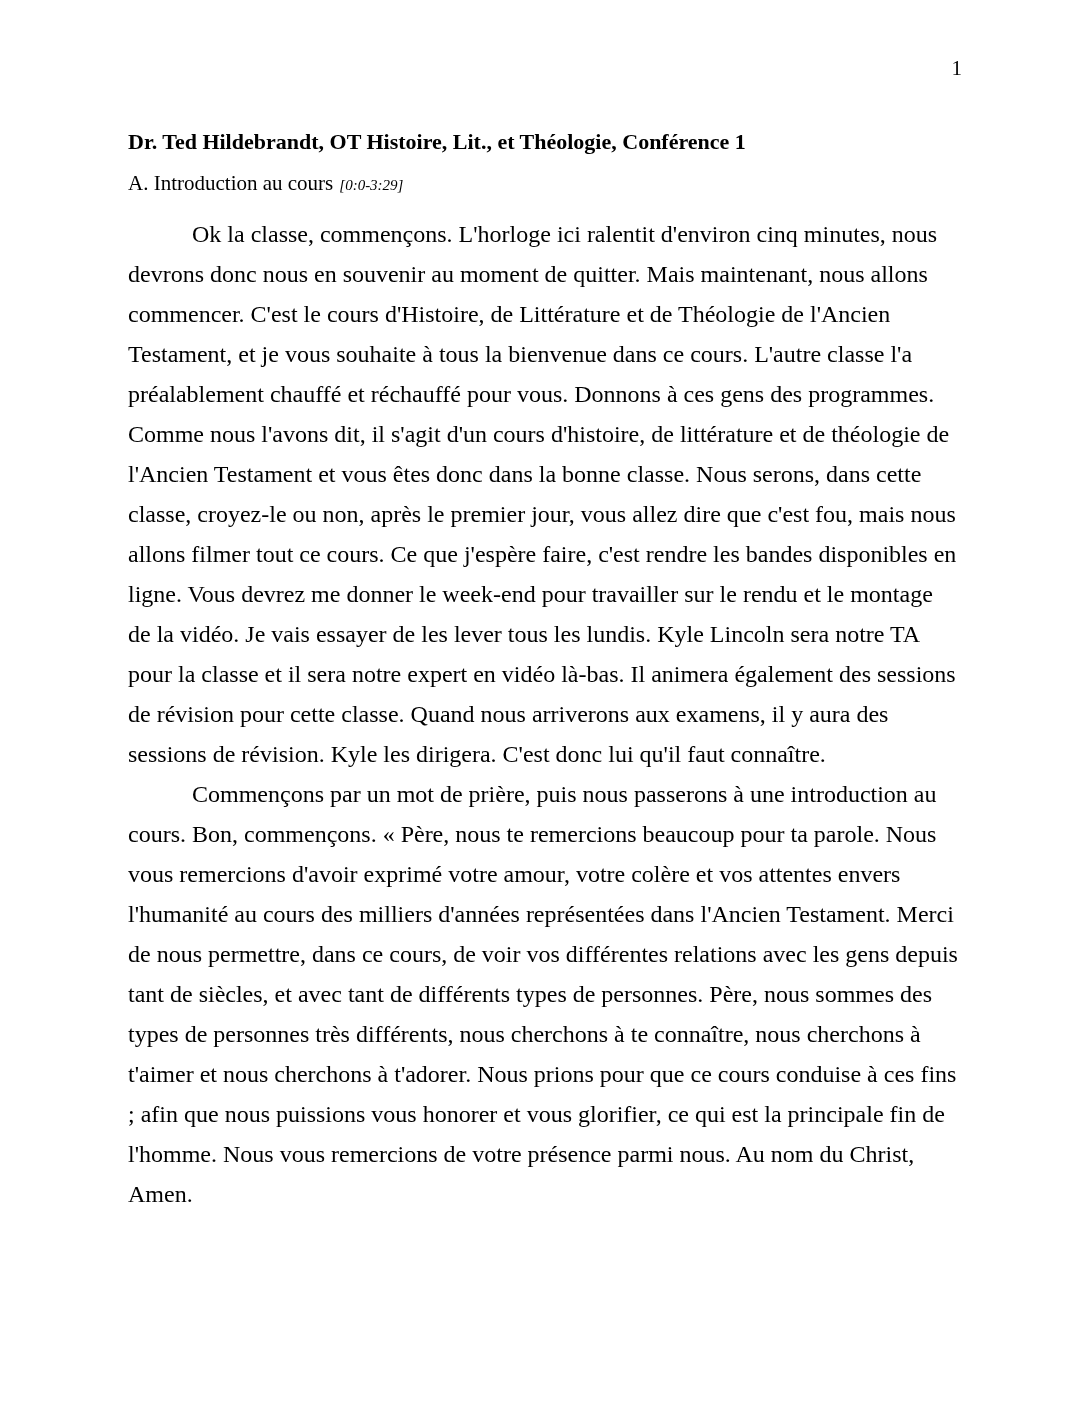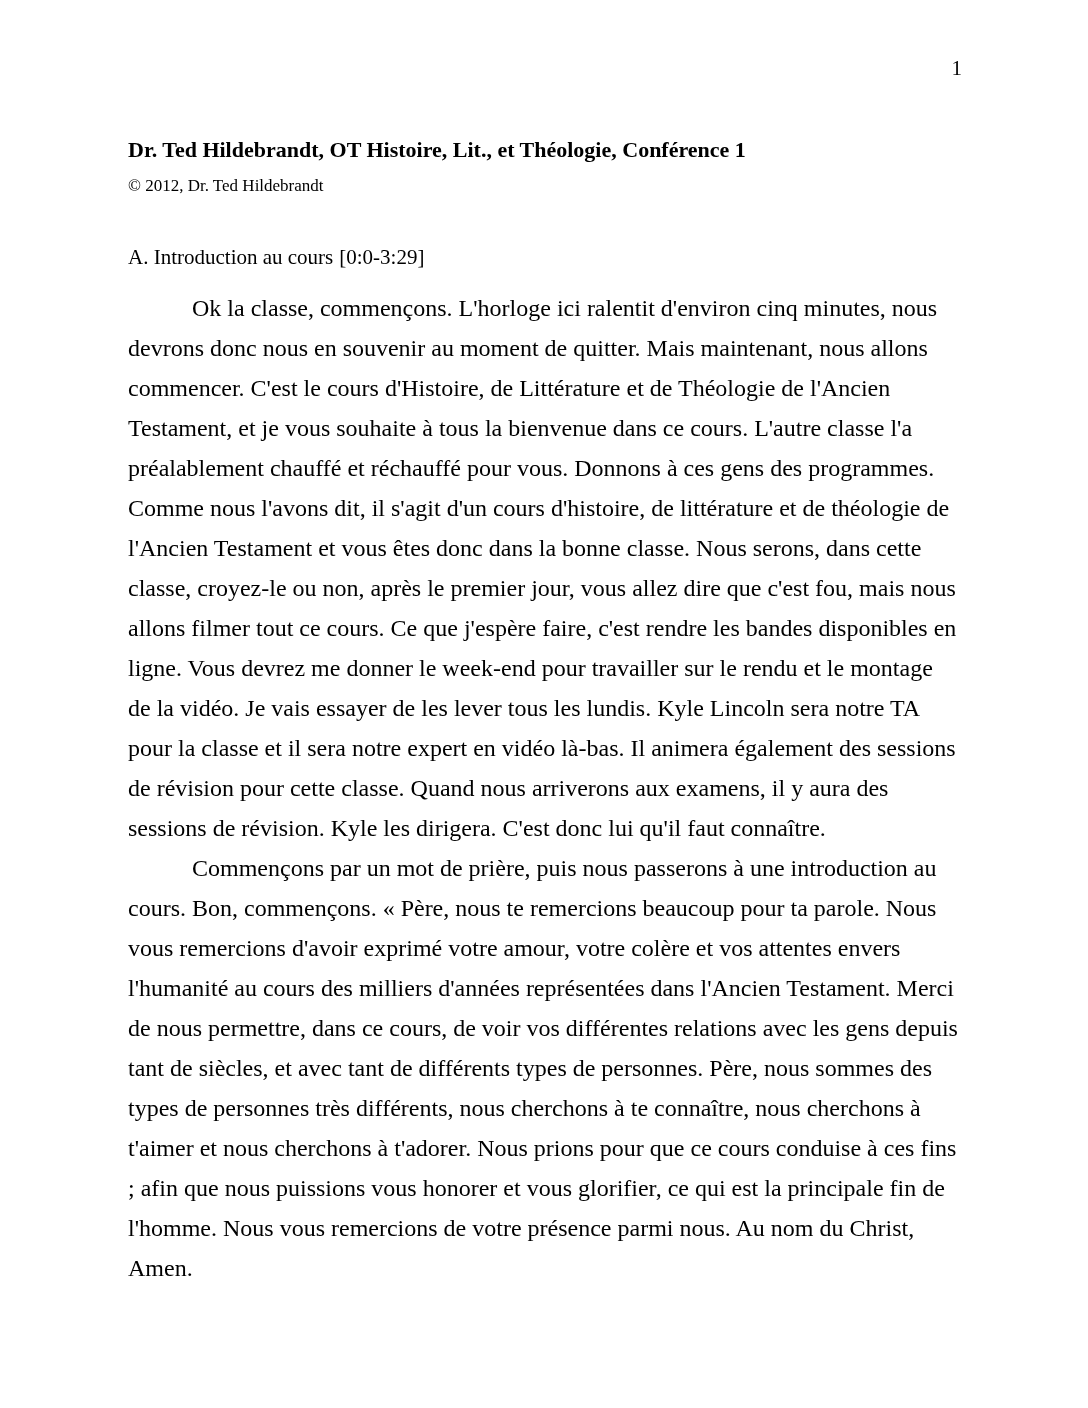--- a/index.html
+++ b/index.html
@@ -21,21 +21,20 @@
     top: 56px;
     right: 126px;
     font-size: 21px;
     line-height: 1.2;
   }
   .content {
     position: absolute;
     left: 128px;
     top: 128px;
     width: 832px;
-    margin-top: 8px;
   }
   .doc-title {
     font-size: 22px;
     font-weight: bold;
     margin: 0 0 10px 0;
     line-height: 1.3;
   }
   .copyright {
     font-size: 17px;
     margin: 0 0 44px 0;
@@ -43,22 +42,23 @@
   }
   .section-heading {
     margin: 0 0 16px 0;
     line-height: 1.3;
   }
   .section-heading .heading-label {
     font-size: 21px;
     font-weight: normal;
   }
   .section-heading .heading-timecode {
-    font-size: 21px;
+    font-size: 15px;
     font-weight: normal;
+    font-style: italic;
   }
   .body-paragraph {
     font-size: 24px;
     line-height: 40px;
     text-indent: 64px;
     margin: 0;
     text-align: left;
   }
   .prayer {
   }
@@ -67,21 +67,20 @@
 <body>
 
 <div class="page">
 
   <div class="page-number">1</div>
 
   <div class="content">
 
     <h1 class="doc-title">Dr. Ted Hildebrandt, OT Histoire, Lit., et Théologie, Conférence 1</h1>
 
-    <div class="copyright">© 2012, Dr. Ted Hildebrandt</div>
 
     <h2 class="section-heading"><span class="heading-label">A. Introduction au cours</span> <span class="heading-timecode">[0:0-3:29]</span></h2>
 
     <p class="body-paragraph">Ok la classe, commençons. L'horloge ici ralentit d'environ cinq minutes, nous devrons donc nous en souvenir au moment de quitter. Mais maintenant, nous allons commencer. C'est le cours d'Histoire, de Littérature et de Théologie de l'Ancien Testament, et je vous souhaite à tous la bienvenue dans ce cours. L'autre classe l'a préalablement chauffé et réchauffé pour vous. Donnons à ces gens des programmes. Comme nous l'avons dit, il s'agit d'un cours d'histoire, de littérature et de théologie de l'Ancien Testament et vous êtes donc dans la bonne classe. Nous serons, dans cette classe, croyez-le ou non, après le premier jour, vous allez dire que c'est fou, mais nous allons filmer tout ce cours. Ce que j'espère faire, c'est rendre les bandes disponibles en ligne. Vous devrez me donner le week-end pour travailler sur le rendu et le montage de la vidéo. Je vais essayer de les lever tous les lundis. Kyle Lincoln sera notre TA pour la classe et il sera notre expert en vidéo là-bas. Il animera également des sessions de révision pour cette classe. Quand nous arriverons aux examens, il y aura des sessions de révision. Kyle les dirigera. C'est donc lui qu'il faut connaître.</p>
 
     <p class="body-paragraph"><span>Commençons par un mot de prière, puis nous passerons à une introduction au cours. Bon, commençons. </span><span class="prayer">« Père, nous te remercions beaucoup pour ta parole. Nous vous remercions d'avoir exprimé votre amour, votre colère et vos attentes envers l'humanité au cours des milliers d'années représentées dans l'Ancien Testament. Merci de nous permettre, dans ce cours, de voir vos différentes relations avec les gens depuis tant de siècles, et avec tant de différents types de personnes. Père, nous sommes des types de personnes très différents, nous cherchons à te connaître, nous cherchons à t'aimer et nous cherchons à t'adorer. Nous prions pour que ce cours conduise à ces fins ; afin que nous puissions vous honorer et vous glorifier, ce qui est la principale fin de l'homme. Nous vous remercions de votre présence parmi nous. Au nom du Christ, Amen.</span></p>
 
   </div>
 </div>
 

